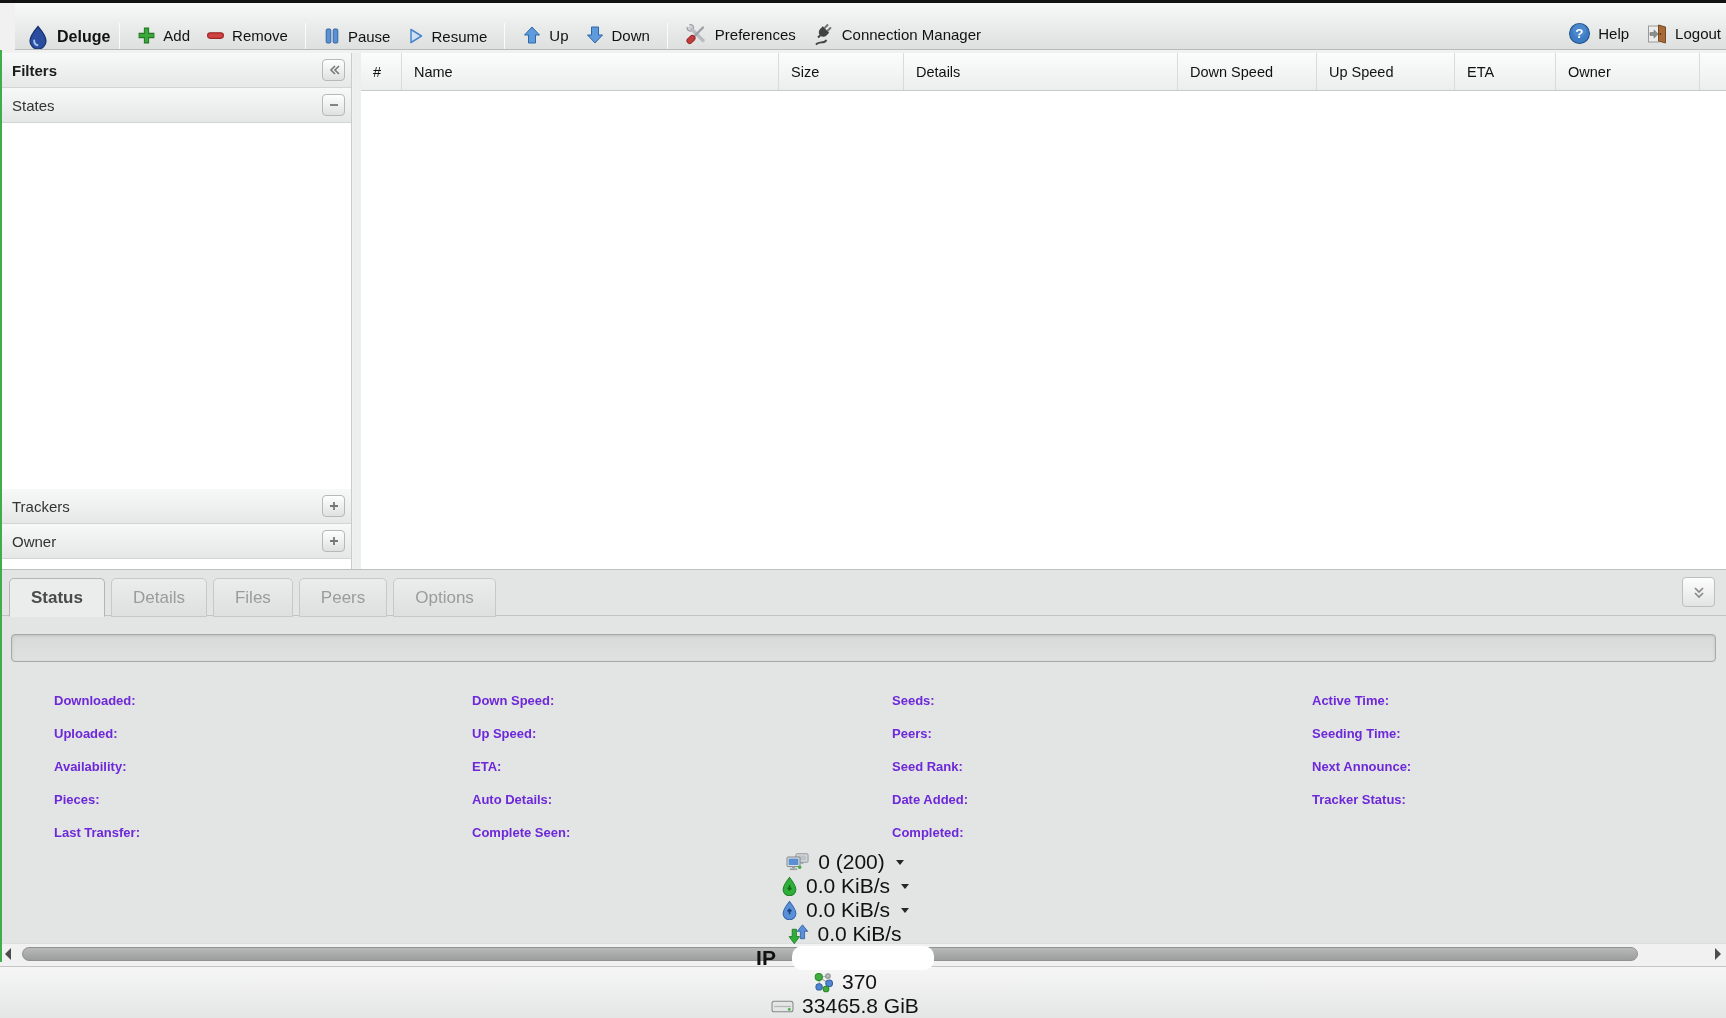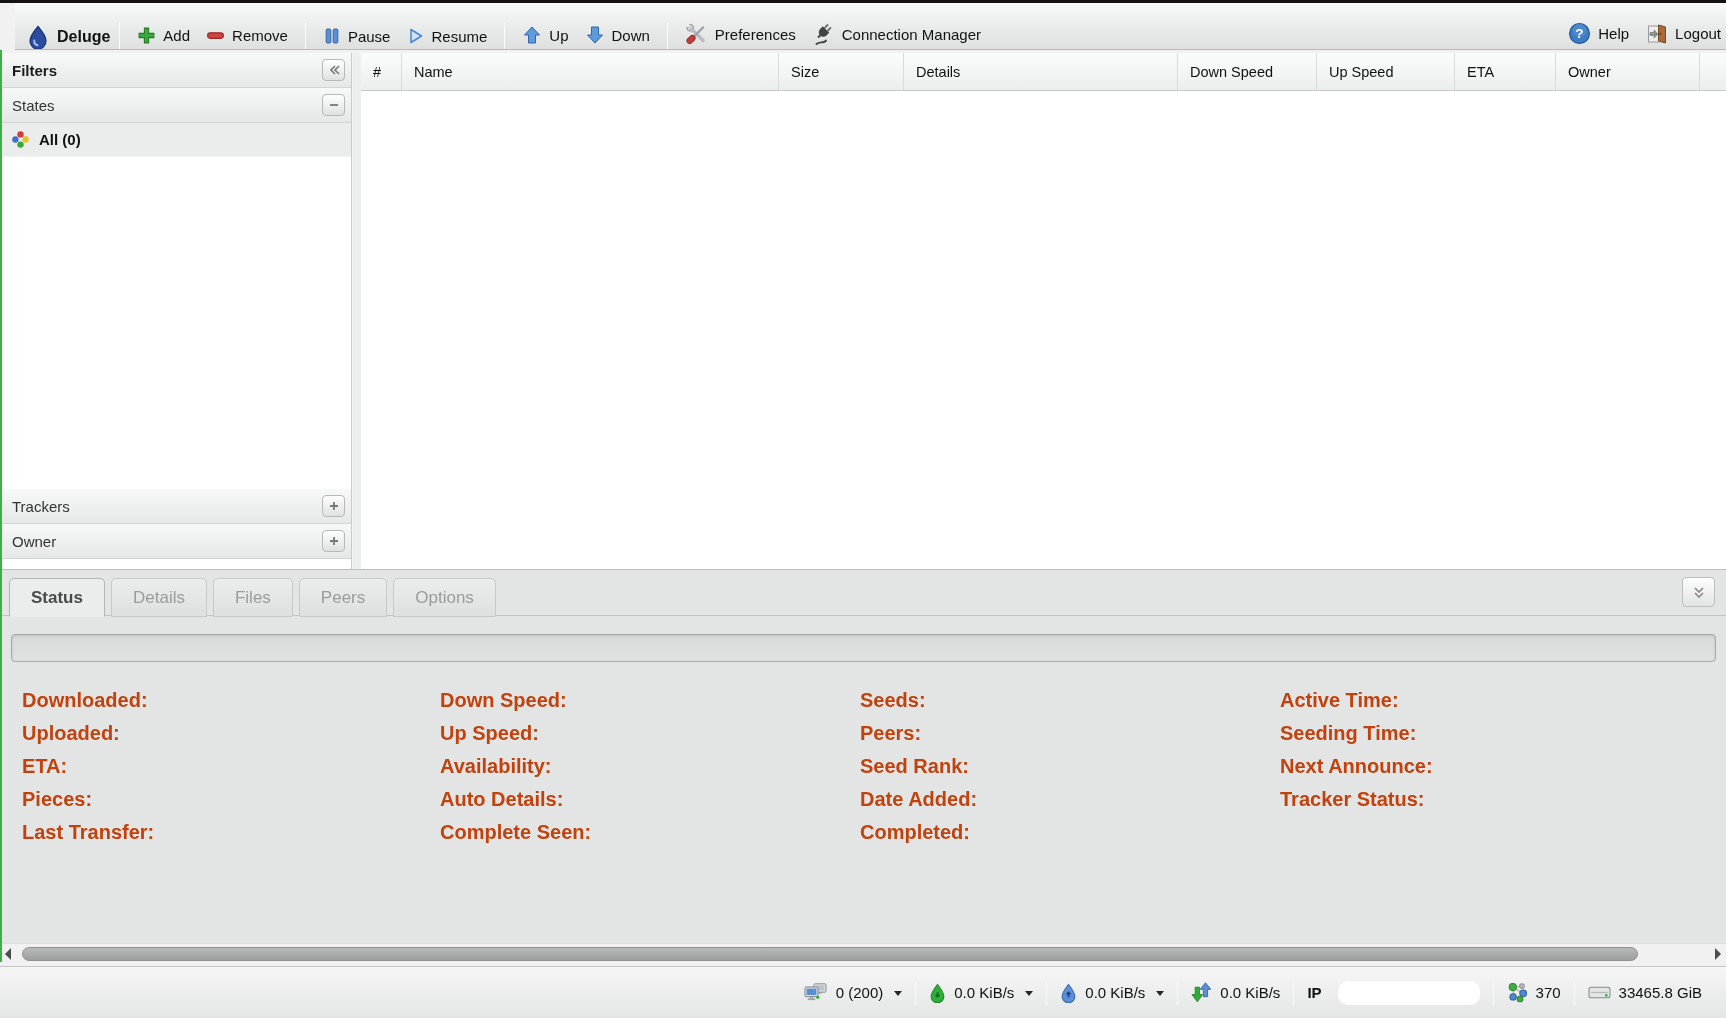--- a/index.html
+++ b/index.html
@@ -63,34 +63,34 @@
   .panel-collapse { position:absolute; right:11px; top:7px; width:33px; height:30px;
     border:1px solid #bcbfbe; border-radius:4px; background:linear-gradient(#fdfdfd,#e2e4e3);
     display:flex; align-items:center; justify-content:center; cursor:pointer; }
 
   .prog-wrap { margin:18px 10px 0 11px; }
   .progressbar { height:28px; border:1px solid #a6a9a8; border-radius:4px;
     background:linear-gradient(#d8dad9,#e0e2e1); box-shadow:inset 0 1px 3px rgba(0,0,0,.12); }
 
   .fields { margin-top:22px; padding-left:22px; display:grid;
     grid-template-columns:418px 420px 420px 1fr; grid-auto-rows:33px; }
-  .fld { font-weight:bold; font-size:20px; color:#c2410c; display:flex; align-items:center; }
+  .fld { font-weight:bold; font-size:13px; color:#6d28d9; display:flex; align-items:center;margin-left:32px; }
 
   
   .hscroll { position:absolute; left:0; top:373px; width:100%; height:20px; background:#f0f1f0; border-top:1px solid #dddfde; }
   .hthumb { position:absolute; left:22px; top:3px; width:1616px; height:14px; border-radius:7px;
     background:linear-gradient(#b7bab9,#9b9e9d); border:1px solid #8f9291; cursor:pointer; }
   .harrow { position:absolute; top:4px; width:0; height:0; border:6px solid transparent; cursor:pointer; }
   .harrow.left { left:5px; border-right-color:#4d4d4d; border-left-width:0; }
   .harrow.right { right:5px; border-left-color:#4d4d4d; border-right-width:0; }
 
   
   .statusbar { position:absolute; left:0; top:966px; width:100%; height:52px;
     background:linear-gradient(#f5f6f5,#e4e6e5); border-top:1px solid #c3c5c4;
-    display:flex; align-items:center; justify-content:flex-end; padding-right:24px; font-size:15px; }
+    display:flex; align-items:center; justify-content:flex-end; padding-right:36px; font-size:21px;flex-direction:column; }
   .sb-item { display:flex; align-items:center; gap:8px; white-space:nowrap; }
   .sb-sep { width:1px; height:24px; background:#b8bab9; border-right:1px solid #fafafa; margin:0 13px; }
   .caret { width:0; height:0; border:4px solid transparent; border-top:5px solid #262626; margin:5px 0 0 3px; }
   .ip-label { font-weight:bold; }
   .ip-redacted { width:142px; height:24px; background:#ffffff; border-radius:10px; margin-left:8px; }
 </style>
 </head>
 <body>
 
 <div id="screen">
@@ -230,31 +230,20 @@
     </div>
     <div class="side-hdr">
       <span>States</span>
       <span class="spacer"></span>
       <span class="mini-btn">
         <svg width="12" height="12" viewBox="0 0 12 12">
             <path d="M2 6 H10" stroke="#777" stroke-width="1.8"></path>
           </svg>
       </span>
     </div>
-    <div class="side-item">
-      <span class="icon">
-        <svg width="17" height="17" viewBox="0 0 16 16">
-          <circle cx="8" cy="3.2" r="3" fill="#d23b3b"></circle>
-          <circle cx="12.8" cy="8" r="3" fill="#e3c424"></circle>
-          <circle cx="8" cy="12.8" r="3" fill="#3aa53a"></circle>
-          <circle cx="3.2" cy="8" r="3" fill="#3f72c9"></circle>
-        </svg>
-      </span>
-      <span>All (0)</span>
-    </div>
     <div class="side-fill"></div>
     <div class="side-hdr">
       <span>Trackers</span>
       <span class="spacer"></span>
       <span class="mini-btn">
         <svg width="12" height="12" viewBox="0 0 12 12">
             <path d="M2 6 H10 M6 2 V10" stroke="#777" stroke-width="1.8"></path>
           </svg>
       </span>
     </div>
@@ -335,22 +324,22 @@
       <div class="fld">Downloaded:</div>
       <div class="fld">Down Speed:</div>
       <div class="fld">Seeds:</div>
       <div class="fld">Active Time:</div>
 
       <div class="fld">Uploaded:</div>
       <div class="fld">Up Speed:</div>
       <div class="fld">Peers:</div>
       <div class="fld">Seeding Time:</div>
 
+      <div class="fld">Availability:</div>
       <div class="fld">ETA:</div>
-      <div class="fld">Availability:</div>
       <div class="fld">Seed Rank:</div>
 
       <div class="fld">Next Announce:</div>
       <div class="fld">Pieces:</div>
       <div class="fld">Auto Details:</div>
       <div class="fld">Date Added:</div>
 
       <div class="fld">Tracker Status:</div>
       <div class="fld">Last Transfer:</div>
       <div class="fld">Complete Seen:</div>

